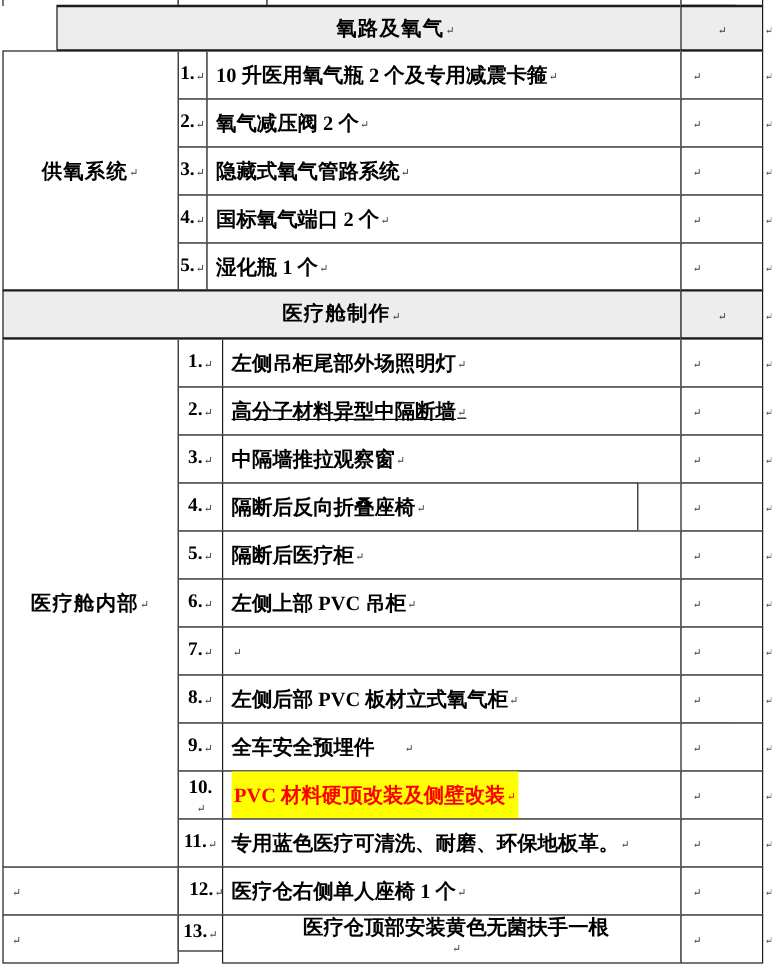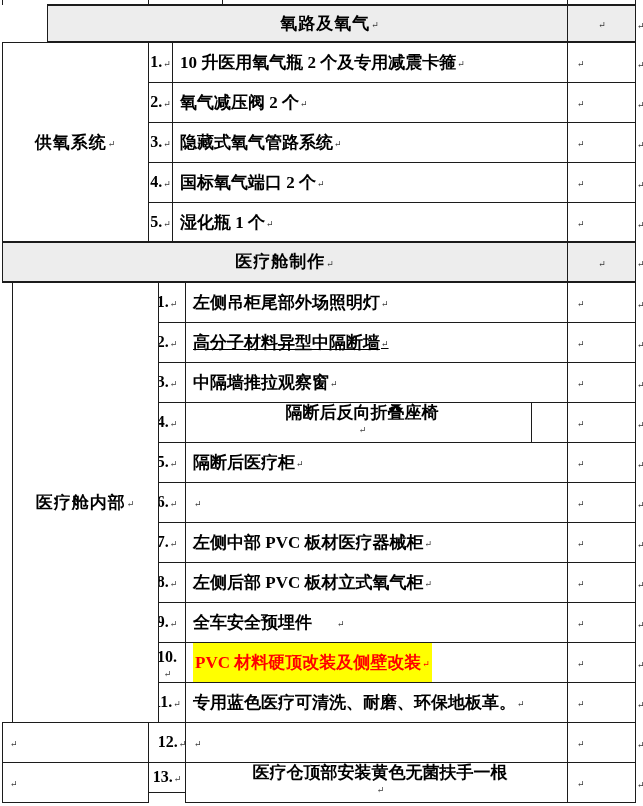--- a/index.html
+++ b/index.html
@@ -157,21 +157,21 @@
       <div class="cell blank" style="left: 567px; top: 362px; width: 69px; height: 41px;">
         <span class="pm">↵</span>
       </div>
       <div class="out" style="left: 636px; top: 362px; height: 41px;">
         <span class="pm">↵</span>
       </div>
       <div class="cell numc" style="left: 148px; top: 402px; width: 38px; height: 41px;">
         <span>4.</span>
         <span class="pm">↵</span>
       </div>
-      <div class="cell desc" style="left: 185px; top: 402px; width: 347px; height: 41px; flex-direction: column;">
+      <div class="cell desc" style="left: 185px; top: 402px; width: 347px; height: 41px;">
         <span>隔断后反向折叠座椅</span>
         <span class="pm">↵</span>
       </div>
       <div class="cell blank" style="left: 567px; top: 402px; width: 69px; height: 41px;">
         <span class="pm">↵</span>
       </div>
       <div class="out" style="left: 636px; top: 402px; height: 41px;">
         <span class="pm">↵</span>
       </div>
       <div class="cell numc" style="left: 148px; top: 442px; width: 38px; height: 41px;">
@@ -186,34 +186,34 @@
         <span class="pm">↵</span>
       </div>
       <div class="out" style="left: 636px; top: 442px; height: 41px;">
         <span class="pm">↵</span>
       </div>
       <div class="cell numc" style="left: 148px; top: 482px; width: 38px; height: 41px;">
         <span>6.</span>
         <span class="pm">↵</span>
       </div>
       <div class="cell desc" style="left: 185px; top: 482px; width: 383px; height: 41px;">
+        <span>左侧上部 PVC 吊柜</span>
         <span class="pm">↵</span>
       </div>
       <div class="cell blank" style="left: 567px; top: 482px; width: 69px; height: 41px;">
         <span class="pm">↵</span>
       </div>
       <div class="out" style="left: 636px; top: 482px; height: 41px;">
         <span class="pm">↵</span>
       </div>
       <div class="cell numc" style="left: 148px; top: 522px; width: 38px; height: 41px;">
         <span>7.</span>
         <span class="pm">↵</span>
       </div>
       <div class="cell desc" style="left: 185px; top: 522px; width: 383px; height: 41px;">
-        <span>左侧中部 PVC 板材医疗器械柜</span>
         <span class="pm">↵</span>
       </div>
       <div class="cell blank" style="left: 567px; top: 522px; width: 69px; height: 41px;">
         <span class="pm">↵</span>
       </div>
       <div class="out" style="left: 636px; top: 522px; height: 41px;">
         <span class="pm">↵</span>
       </div>
       <div class="cell numc" style="left: 148px; top: 562px; width: 38px; height: 41px;">
         <span>8.</span>
@@ -274,20 +274,21 @@
         <span class="pm">↵</span>
       </div>
       <div class="cell cat-empty" style="left: 2px; top: 722px; width: 147px; height: 41px;">
         <span class="pm">↵</span>
       </div>
       <div class="cell numc" style="left: 148px; top: 722px; width: 48px; height: 41px; text-align: center;">
         <span>12.</span>
         <span class="pm">↵</span>
       </div>
       <div class="cell desc" style="left: 185px; top: 722px; width: 383px; height: 41px;">
+        <span>医疗仓右侧单人座椅 1 个</span>
         <span class="pm">↵</span>
       </div>
       <div class="cell blank" style="left: 567px; top: 722px; width: 69px; height: 41px;">
         <span class="pm">↵</span>
       </div>
       <div class="out" style="left: 636px; top: 722px; height: 41px;">
         <span class="pm">↵</span>
       </div>
       <div class="cell cat-empty" style="left: 2px; top: 762px; width: 147px; height: 41px;">
         <span class="pm">↵</span>
@@ -305,21 +306,21 @@
       </div>
       <div class="out" style="left: 636px; top: 762px; height: 41px;">
         <span class="pm">↵</span>
       </div>
     </div>
 
   <div class="cell cat" style="left:2px;top:42px;width:147px;height:201px;">
     <span>供氧系统</span>
       <span class="pm">↵</span>
   </div>
-  <div class="cell cat" style="left:12px;top:282px;width:147px;height:441px;">
+  <div class="cell cat" style="left:2px;top:282px;width:147px;height:441px;">
     <span>医疗舱内部</span>
       <span class="pm">↵</span>
   </div>
 
   <div class="cell hdr" style="left:2px;top:4px;width:566px;height:39px;margin-left:45px;">
     <span>氧路及氧气</span>
       <span class="pm">↵</span>
   </div>
   <div class="cell hdr-blank" style="left:567px;top:4px;width:69px;height:39px;">
     <span class="pm">↵</span>

